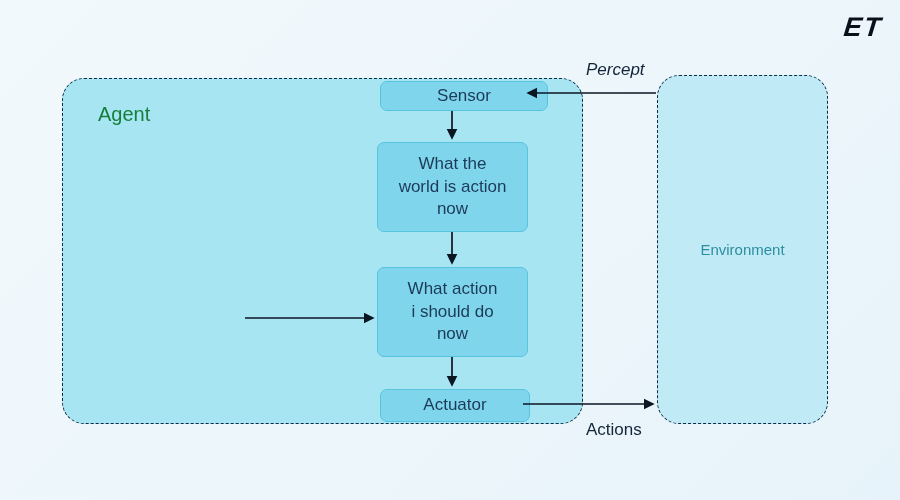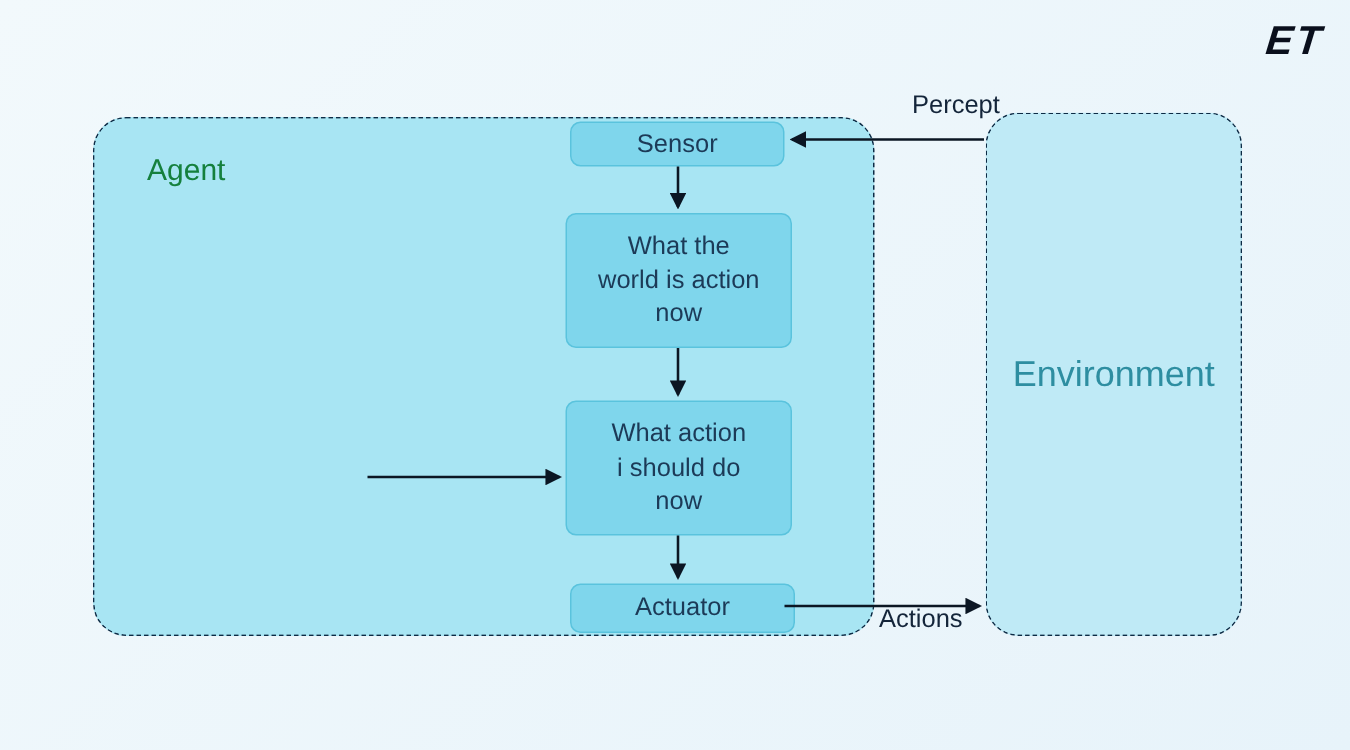--- a/index.html
+++ b/index.html
@@ -48,62 +48,62 @@
   }
   .env {
     left: 657px; top: 75px;
     width: 171px; height: 349px;
     background: #bfeaf6;
     display: flex;
     align-items: center;
     justify-content: center;
   }
   .env-label {
-    font-size: 24px;
+    font-size: 15px;
     color: #2e8ea1;
   }
 
   
   .node {
     position: absolute;
     background: #7fd6ec;
     border: 1px solid #5ac3dd;
     border-radius: 7px;
     display: flex;
     align-items: center;
     justify-content: center;
     text-align: center;
     color: #1c3a57;
     font-size: 17px;
     line-height: 1.32;
     white-space: pre-line;
   }
-  .node-sensor   { left: 380px; top: 81px;  width: 143px; height: 30px; }
+  .node-sensor   { left: 380px; top: 81px;  width: 168px; height: 30px; }
   .node-world    { left: 377px; top: 142px; width: 151px; height: 90px; }
   .node-action   { left: 377px; top: 267px; width: 151px; height: 90px; }
   .node-rules    { left: 93px;  top: 274px; width: 152px; height: 89px; }
   .node-actuator { left: 380px; top: 389px; width: 150px; height: 33px; }
 
   
   svg.arrows {
     position: absolute;
     left: 0; top: 0;
     width: 900px; height: 500px;
     pointer-events: none;
   }
   svg.arrows line { stroke: #0b1623; stroke-width: 1.7; }
 
   
   .edge-label {
     position: absolute;
     color: #14253a;
     font-size: 17px;
   }
-  .label-percept { left: 608px; top: 60px; }
-  .label-actions { left: 586px; top: 403px; }
+  .label-percept { left: 586px; top: 60px; font-style: italic; }
+  .label-actions { left: 586px; top: 420px; }
 </style>
 </head>
 <body>
 
 <div class="stage">
 
   <div class="logo">ET</div>
 
   <div class="container-box agent">
     <div class="agent-label">Agent</div>

